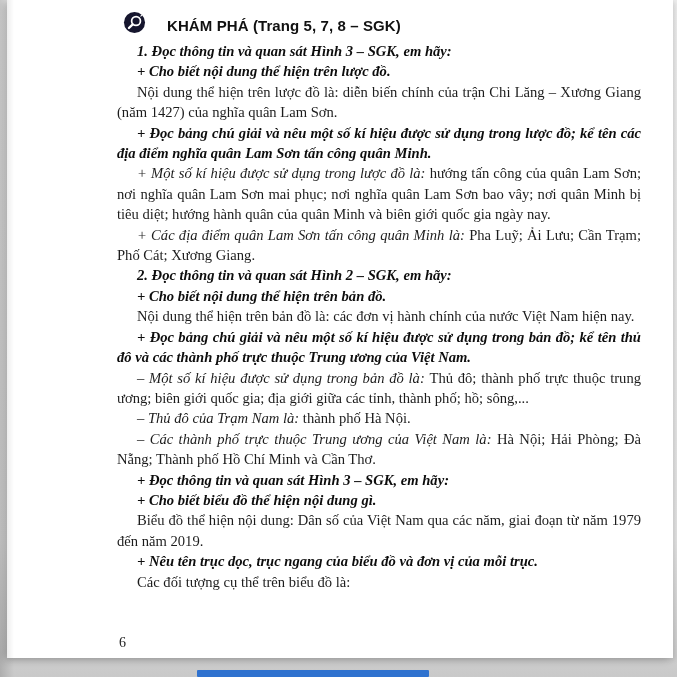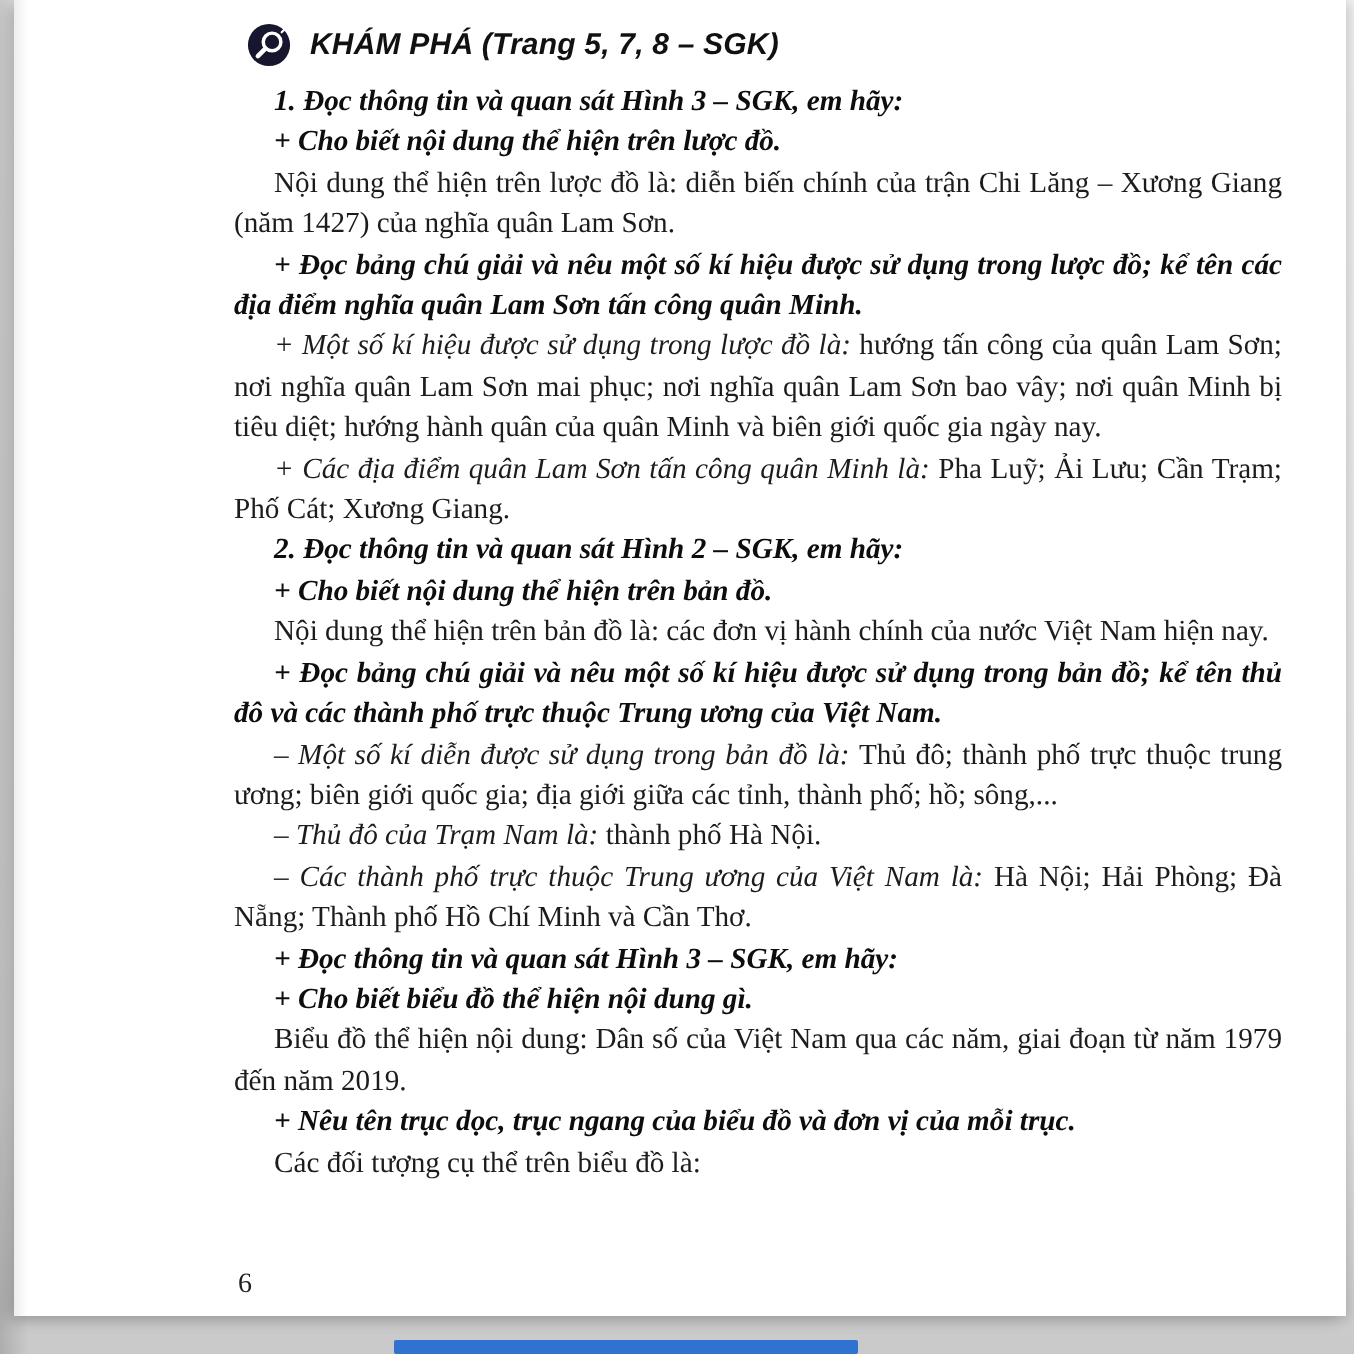--- a/index.html
+++ b/index.html
@@ -24,24 +24,23 @@
   }
   .edge-shade {
     position: absolute;
     left: 0; top: 0; bottom: 0;
     width: 14px;
     background: linear-gradient(90deg, rgba(0,0,0,0.14), rgba(0,0,0,0));
     pointer-events: none;
   }
   .header {
     display: flex;
-    align-items: center;
-    gap: 9px;
+    align-items: flex-end;
+    gap: 21px;
     margin: 2px 0 7px 6px;
-    font-style: italic;
   }
   .header .icon-wrap { flex: 0 0 auto; display: inline-flex; }
   .header .title {
     font-family: "Liberation Sans", "DejaVu Sans", sans-serif;
     font-weight: bold;
     font-size: 15px;
     color: #111111;
     letter-spacing: 0.1px;
   }
   .content {
@@ -95,21 +94,21 @@
         <p class="para"><span class="seg-bold-italic">1. Đọc thông tin và quan sát Hình 3 – SGK, em hãy:</span></p>
         <p class="para"><span class="seg-bold-italic">+ Cho biết nội dung thể hiện trên lược đồ.</span></p>
         <p class="para"><span class="seg-regular">Nội dung thể hiện trên lược đồ là: diễn biến chính của trận Chi Lăng – Xương Giang (năm 1427) của nghĩa quân Lam Sơn.</span></p>
         <p class="para"><span class="seg-bold-italic">+ Đọc bảng chú giải và nêu một số kí hiệu được sử dụng trong lược đồ; kể tên các địa điểm nghĩa quân Lam Sơn tấn công quân Minh.</span></p>
         <p class="para"><span class="seg-italic">+ Một số kí hiệu được sử dụng trong lược đồ là: </span><span class="seg-regular">hướng tấn công của quân Lam Sơn; nơi nghĩa quân Lam Sơn mai phục; nơi nghĩa quân Lam Sơn bao vây; nơi quân Minh bị tiêu diệt; hướng hành quân của quân Minh và biên giới quốc gia ngày nay.</span></p>
         <p class="para"><span class="seg-italic">+ Các địa điểm quân Lam Sơn tấn công quân Minh là: </span><span class="seg-regular">Pha Luỹ; Ải Lưu; Cần Trạm; Phố Cát; Xương Giang.</span></p>
         <p class="para"><span class="seg-bold-italic">2. Đọc thông tin và quan sát Hình 2 – SGK, em hãy:</span></p>
         <p class="para"><span class="seg-bold-italic">+ Cho biết nội dung thể hiện trên bản đồ.</span></p>
         <p class="para"><span class="seg-regular">Nội dung thể hiện trên bản đồ là: các đơn vị hành chính của nước Việt Nam hiện nay.</span></p>
         <p class="para"><span class="seg-bold-italic">+ Đọc bảng chú giải và nêu một số kí hiệu được sử dụng trong bản đồ; kể tên thủ đô và các thành phố trực thuộc Trung ương của Việt Nam.</span></p>
-        <p class="para"><span class="seg-italic">– Một số kí diễn được sử dụng trong bản đồ là: </span><span class="seg-regular">Thủ đô; thành phố trực thuộc trung ương; biên giới quốc gia; địa giới giữa các tỉnh, thành phố; hồ; sông,...</span></p>
+        <p class="para"><span class="seg-italic">– Một số kí hiệu được sử dụng trong bản đồ là: </span><span class="seg-regular">Thủ đô; thành phố trực thuộc trung ương; biên giới quốc gia; địa giới giữa các tỉnh, thành phố; hồ; sông,...</span></p>
         <p class="para"><span class="seg-italic">– Thủ đô của Trạm Nam là: </span><span class="seg-regular">thành phố Hà Nội.</span></p>
         <p class="para"><span class="seg-italic">– Các thành phố trực thuộc Trung ương của Việt Nam là: </span><span class="seg-regular">Hà Nội; Hải Phòng; Đà Nẵng; Thành phố Hồ Chí Minh và Cần Thơ.</span></p>
         <p class="para"><span class="seg-bold-italic">+ Đọc thông tin và quan sát Hình 3 – SGK, em hãy:</span></p>
         <p class="para"><span class="seg-bold-italic">+ Cho biết biểu đồ thể hiện nội dung gì.</span></p>
         <p class="para"><span class="seg-regular">Biểu đồ thể hiện nội dung: Dân số của Việt Nam qua các năm, giai đoạn từ năm 1979 đến năm 2019.</span></p>
         <p class="para"><span class="seg-bold-italic">+ Nêu tên trục dọc, trục ngang của biểu đồ và đơn vị của mỗi trục.</span></p>
         <p class="para"><span class="seg-regular">Các đối tượng cụ thể trên biểu đồ là:</span></p>
       </div>
 
     <div class="page-number">6</div>

